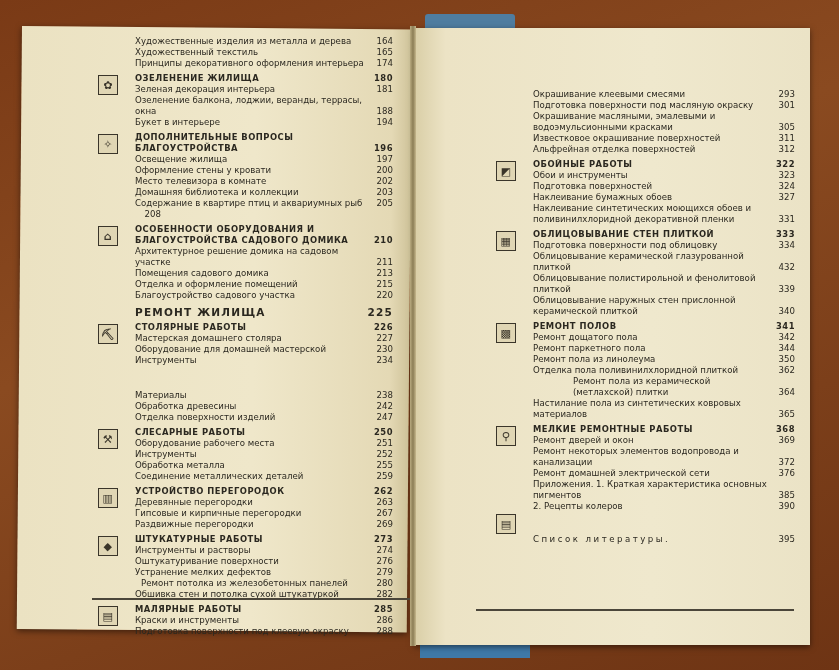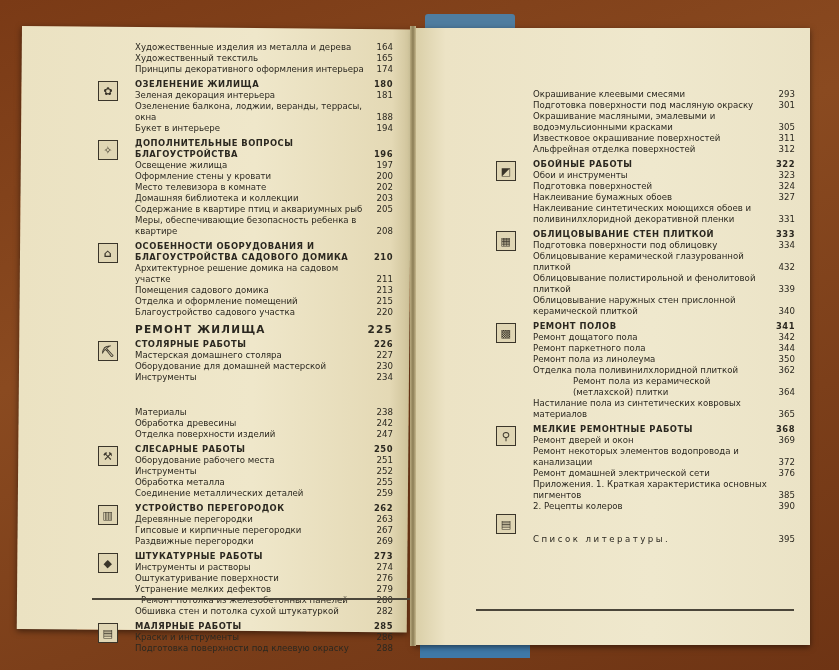--- a/index.html
+++ b/index.html
@@ -9,21 +9,21 @@
   .page{position:absolute;background:#efe7c9;box-shadow:0 2px 6px rgba(0,0,0,.5);}
   #left-page{left:22px;top:26px;width:390px;height:603px;
     background:linear-gradient(90deg,#ebe2c2 0%,#efe7ca 60%,#e4d9b5 95%,#cfc39a 100%);
     transform:rotate(0.5deg);transform-origin:top left;}
   #right-page{left:414px;top:28px;width:396px;height:617px;
     background:linear-gradient(90deg,#d9cea6 0%,#ece3c5 8%,#efe8cd 60%,#ebe3c6 100%);}
   #cover-top{position:absolute;left:425px;top:14px;width:90px;height:20px;background:#4f7da0;border-radius:3px 3px 0 0;}
   #cover-bottom{position:absolute;left:420px;top:640px;width:110px;height:18px;background:#3f79a8;}
   #spine{position:absolute;left:410px;top:26px;width:6px;height:620px;background:linear-gradient(90deg,#b9ab80,#8b7d55,#c6b88d);}
   .toc{position:absolute;font-size:8.6px;color:#2b2820;line-height:11px;}
-  #left-toc{left:135px;top:42px;width:258px;}
+  #left-toc{left:135px;top:36px;width:258px;}
   #right-toc{left:533px;top:57px;width:262px;}
   .row{display:flex;align-items:flex-end;margin:0;}
   .row .t{flex:1;overflow:hidden;white-space:normal;}
   .row .t::after{content:" . . . . . . . . . . . . . . . . . . . . . . . . . . . . . . . . . . . . . . . . ";}
   .row .t{display:-webkit-box;}
   .row .p{width:26px;text-align:right;flex:none;}
   .row.sec{font-weight:bold;letter-spacing:0.5px;margin-top:4px;font-size:8.4px;}
   .row.part{font-weight:bold;letter-spacing:1.2px;font-size:10.5px;margin-top:6px;margin-bottom:3px;}
   .row.spaced .t{letter-spacing:2.5px;}
   .entry{position:relative;}
@@ -90,21 +90,20 @@
     </div>
     <div class="row entry ">
       <span class="t" style="display: block; white-space: normal;">Домашняя библиотека и коллекции</span>
       <span class="p">203</span>
     </div>
     <div class="row entry ">
       <span class="t" style="display: block; white-space: normal;">Содержание в квартире птиц и аквариумных рыб</span>
       <span class="p">205</span>
     </div>
     <div class="row entry ">
-      <span class="t" style="display: block; white-space: normal;">Меры, обеспечивающие безопасность ребенка в квартире</span>
       <span class="p">208</span>
     </div>
     <div class="row entry sec">
       <span class="ico">⌂</span>
       <span class="t" style="display: block; white-space: normal;">ОСОБЕННОСТИ ОБОРУДОВАНИЯ И БЛАГОУСТРОЙСТВА САДОВОГО ДОМИКА</span>
       <span class="p">210</span>
     </div>
     <div class="row entry ">
       <span class="t" style="display: block; white-space: normal;">Архитектурное решение домика на садовом участке</span>
       <span class="p">211</span>

